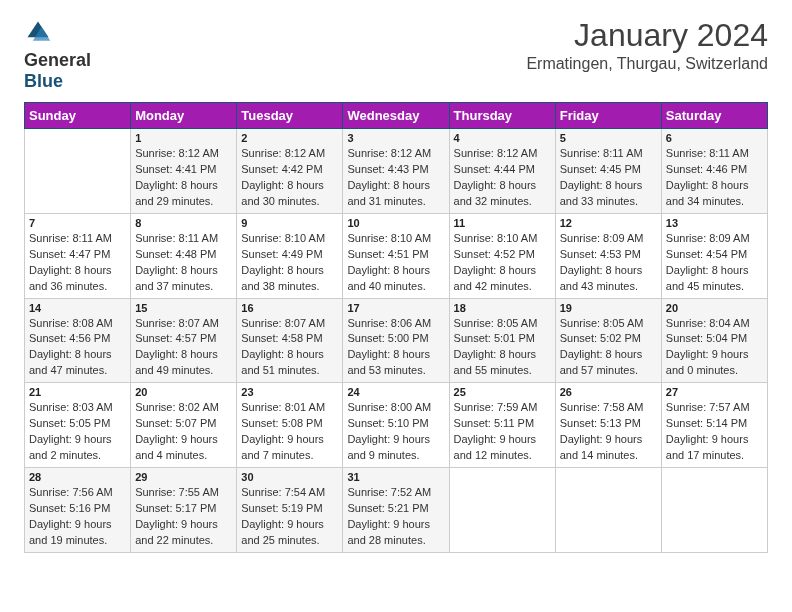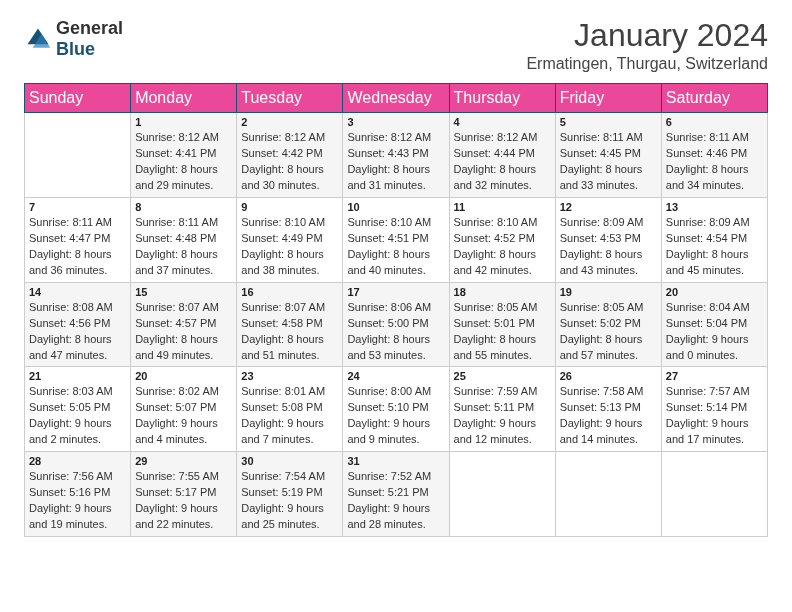--- a/index.html
+++ b/index.html
@@ -15,22 +15,22 @@
       padding: 18px 24px 10px 24px;
     }
     .header {
       display: flex;
       justify-content: space-between;
       align-items: flex-start;
       margin-bottom: 10px;
     }
     .logo {
       display: flex;
-      align-items: center;
       gap: 4px;
+      flex-direction: column;
     }
     .logo-text-general {
       font-size: 18px;
       font-weight: bold;
       color: #333;
     }
     .logo-text-blue {
       font-size: 18px;
       font-weight: bold;
       color: #1a5276;
@@ -53,24 +53,24 @@
       font-size: 16px;
       color: #444;
       margin-top: 2px;
     }
     table {
       width: 100%;
       border-collapse: collapse;
       table-layout: fixed;
     }
     thead tr th {
-      background-color: #ec4899;
+      background-color: #a21caf;
       color: #fff;
-      font-size: 16px;
-      font-weight: normal;
+      font-size: 13px;
+      font-weight: bold;
       padding: 5px 4px;
       text-align: left;
       border: 1px solid #1a5276;
     }
     tbody tr td {
       border: 1px solid #ccc;
       vertical-align: top;
       padding: 3px 4px;
       font-size: 9.2px;
       color: #333;

